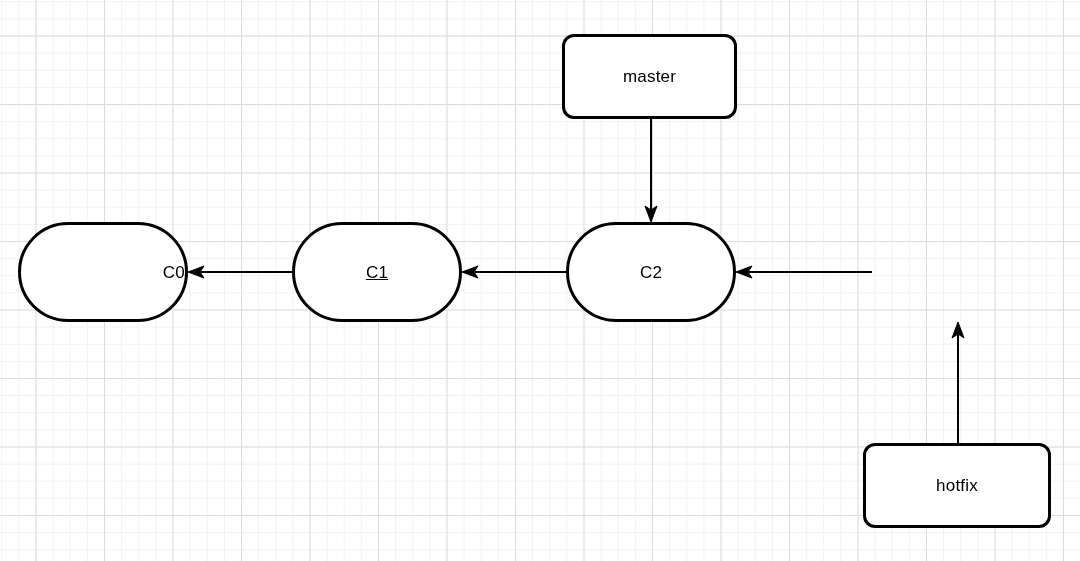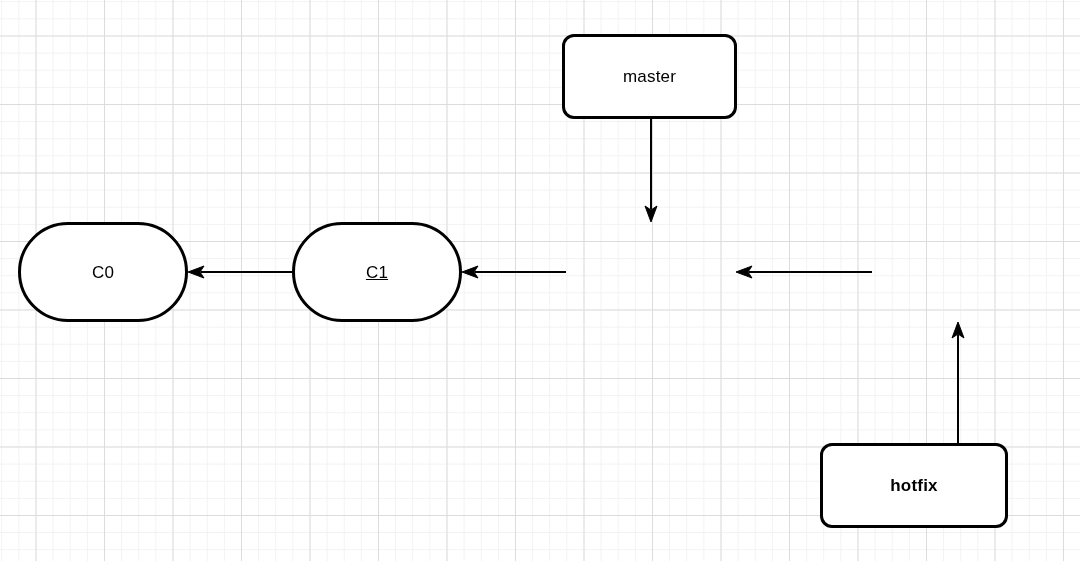--- a/index.html
+++ b/index.html
@@ -63,26 +63,26 @@
     width: 170px;
     height: 100px;
     top: 222px;
     border-radius: 50px;
   }
   .branch {
     height: 85px;
     border-radius: 12px;
     align-items: center;
   }
-  #node-c0 { left: 18px; }
+  #node-c0 { left: 18px; justify-content: flex-end; }
   #node-c1 { left: 292px; text-decoration: underline; }
   #node-c2 { left: 566px; }
   #node-c3 { left: 872px; }
   #branch-master { left: 562px; top: 34px; width: 175px; }
-  #branch-hotfix { left: 820px; top: 443px; width: 188px; font-weight: bold; }
+  #branch-hotfix { left: 863px; top: 443px; width: 188px; }
 </style>
 </head>
 <body>
 
 <div class="canvas">
 
   <svg class="edges" viewBox="0 0 1080 561" xmlns="http://www.w3.org/2000/svg">
 
     <g>
       <line x1="292" y1="272" x2="201" y2="272"></line>
@@ -111,20 +111,23 @@
   </svg>
 
   <div class="node pill" id="node-c0">
     <span>C0</span>
   </div>
 
   <div class="node pill" id="node-c1">
     <span>C1</span>
   </div>
 
+  <div class="node pill" id="node-c2">
+    <span>C2</span>
+  </div>
 
 
   <div class="node branch" id="branch-master">
     <span>master</span>
   </div>
 
   <div class="node branch" id="branch-hotfix">
     <span>hotfix</span>
   </div>
 

